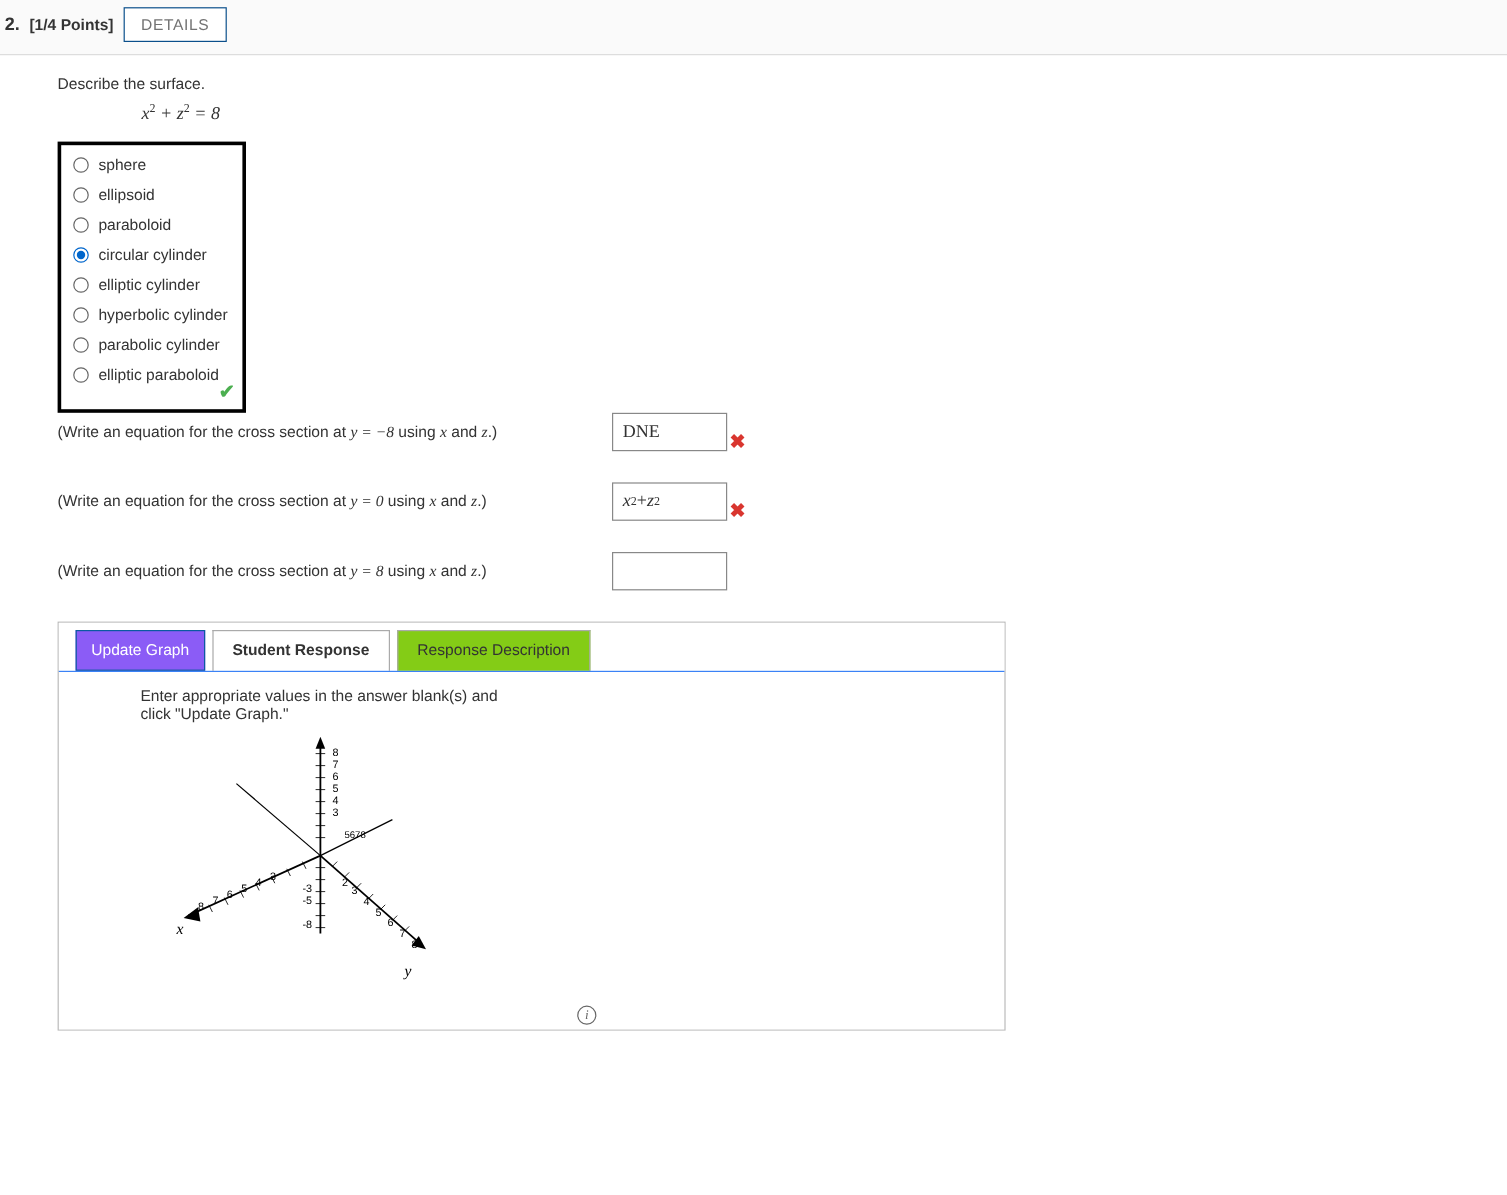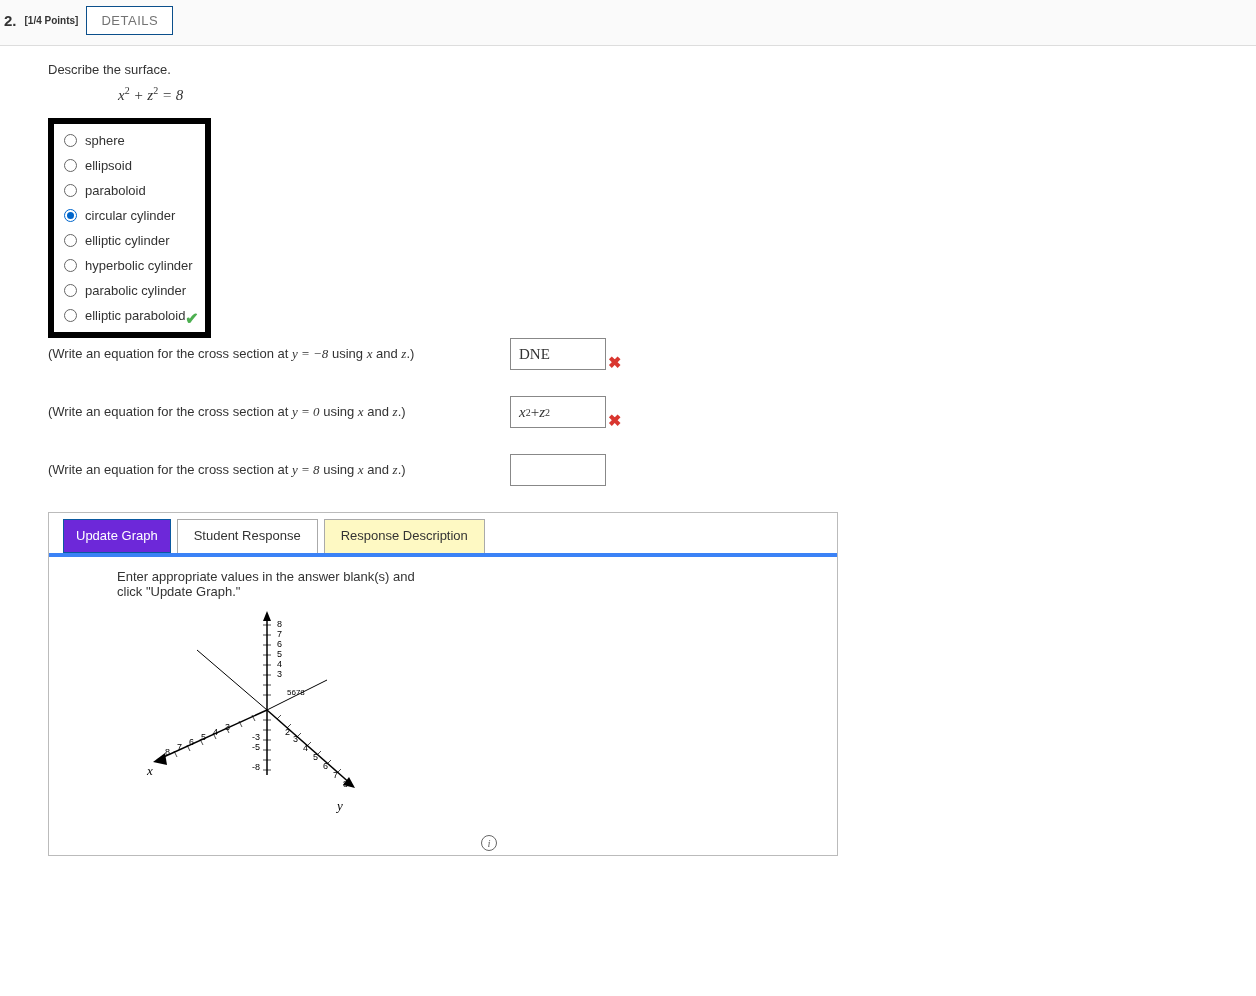--- a/index.html
+++ b/index.html
@@ -12,21 +12,21 @@
   }
   .header-bar {
     display: flex;
     align-items: center;
     gap: 8px;
     padding: 6px 4px 10px 4px;
     border-bottom: 1px solid #ddd;
     background: #fafafa;
   }
   .q-number { font-weight: bold; font-size: 15px; }
-  .points { font-weight: bold; font-size: 10px; }
+  .points { font-weight: bold; font-size: 13px; }
   .btn-outline {
     border: 1.5px solid #0b4f8b;
     color: #737373;
     background: #fff;
     padding: 6px 14px;
     font-size: 13px;
     letter-spacing: 0.5px;
     cursor: pointer;
   }
   .content {
@@ -35,23 +35,23 @@
   }
   .prompt { margin-bottom: 6px; }
   .equation {
     font-family: "Times New Roman", serif;
     font-style: italic;
     font-size: 15px;
     margin: 8px 0 14px 70px;
   }
   .equation sup { font-style: normal; font-size: 10px; }
   .choice-box {
-    border: 6px solid #000000;
+    border: 3px solid #000000;
     display: inline-block;
-    padding: 4px 6px 4px 4px;
+    padding: 4px 6px 16px 4px;
     position: relative;
   }
   .choice-row {
     display: flex;
     align-items: center;
     gap: 8px;
     padding: 5px 6px;
     cursor: pointer;
   }
   .radio {
@@ -99,44 +99,44 @@
     border: 1px solid #bbb;
     width: 790px;
     margin-top: 10px;
   }
   .graph-tabs {
     display: flex;
     align-items: stretch;
     background: #fff;
   }
   .tab-update {
-    background: #6d28d9;
+    background: #8b5cf6;
     color: #fff;
     padding: 8px 12px;
     font-size: 13px;
     border: 1px solid #0b5aa0;
     cursor: pointer;
     line-height: 1.2;
     margin: 6px 0 0 14px;
     min-width:70px;
   }
   .tab {
     border: 1px solid #aaa;
     border-bottom: none;
-    background: #fef9c3;
+    background: #84cc16;
     padding: 8px 16px;
     font-size: 13px;
     margin: 6px 0 0 6px;
     cursor: pointer;
     line-height:1.2;
     text-align:center;
   }
-  .tab.active { background: #fff; }
+  .tab.active { background: #fff; font-weight: bold; }
   .graph-body {
-    border-top: 4px solid #3b82f6;
+    border-top: 1px solid #3b82f6;
     padding: 8px 18px 30px 18px;
   }
   .graph-hint { font-size: 13px; margin: 4px 0 6px 50px; max-width:320px;}
   .axes-wrap {
     position: relative;
     width: 260px; height: 220px;
     margin-left: 60px;
   }
   .info-icon {
     position: absolute;

